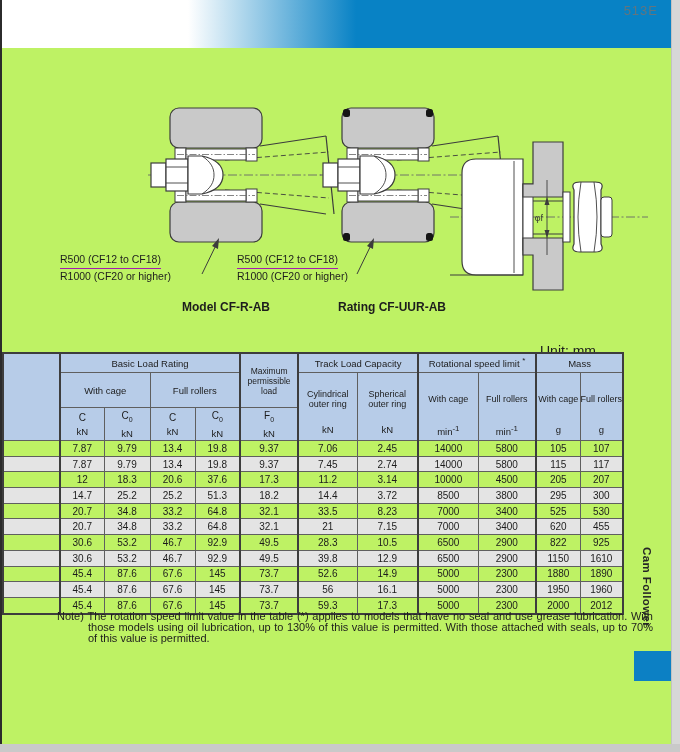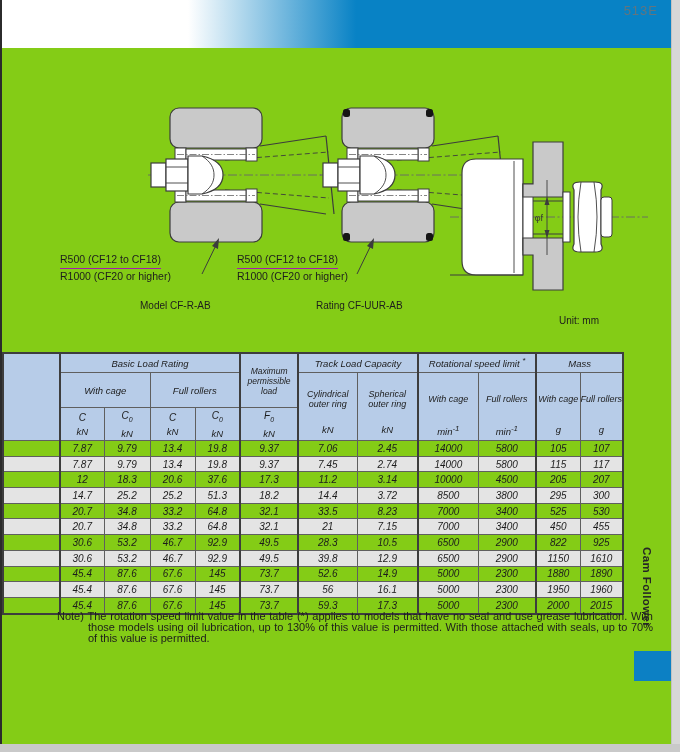--- a/index.html
+++ b/index.html
@@ -1,39 +1,39 @@
 <!DOCTYPE html>
 <html><head>
 <meta charset="utf-8">
 <style>
   html,body { margin:0; padding:0; background:#fff; }
   #page {
     position:relative; width:680px; height:752px; overflow:hidden;
-    background:#84cc16; font-family:"Liberation Sans","DejaVu Sans",sans-serif;
+    background:#bef264; font-family:"Liberation Sans","DejaVu Sans",sans-serif;
     color:#222;
   }
   .abs { position:absolute; }
 
   
   #banner { left:0; top:0; width:672px; height:48px;
     background:linear-gradient(90deg,#ffffff 0%,#ffffff 28%,#0882c5 53%,#0882c5 100%); }
   #page-code { right:14px; top:3px; font-size:13px; color:#62757f; letter-spacing:1px; }
   #left-edge { left:0; top:0; width:2px; height:752px; background:#2b2b2b; }
   #right-edge { left:671px; top:0; width:9px; height:752px; background:#d7d7d7; border-left:1px solid #c2c2c2; }
   #bottom-edge { left:0; top:744px; width:680px; height:8px; background:#c9c9c9; }
 
   
   .radius-label { font-size:10.5px; line-height:15.5px; color:#1d1d1d; }
   .radius-label .u { border-bottom:1px solid #a21caf; display:inline-block; }
-  .model-caption { font-size:10px; color:#1d1d1d; text-align:left; width:130px; }
-  #unit-label { left:540px; top:315px; width:78px; text-align:center; font-size:10px; color:#1d1d1d; }
+  .model-caption { font-size:12px; color:#1d1d1d; text-align:right; width:130px;font-weight:bold; }
+  #unit-label { left:540px; top:343px; width:78px; text-align:left; font-size:14px; color:#1d1d1d; }
 
   
   #spec-table { left:2px; top:352px; width:620px; border-collapse:collapse; table-layout:fixed;
-    border:2px solid #3d3d3d;font-style:italic; }
+    border:2px solid #3d3d3d; }
   #spec-table th, #spec-table td { border:1px solid #5f5f5f; padding:0; text-align:center;
     vertical-align:middle; font-weight:normal; color:#1c1c1c; overflow:hidden; }
   #spec-table th { background:#b7cce8; }
   #spec-table .sep { border-right-width:2px; border-right-color:#3d3d3d; }
   .rowA th { height:18px; font-size:9.5px; }
   .rowB th { height:34px; font-size:9.5px; }
   .rowC th { height:31px; }
   th.maxload { font-size:8.5px; line-height:10px; }
   th.two-unit { vertical-align:top; }
   .tu-wrap { display:flex; flex-direction:column; height:65px; }
@@ -326,21 +326,21 @@
           <td class="sep"></td>
           <td>20.7</td>
           <td>34.8</td>
           <td>33.2</td>
           <td class="sep">64.8</td>
           <td class="sep">32.1</td>
           <td>21</td>
           <td class="sep">7.15</td>
           <td>7000</td>
           <td class="sep">3400</td>
-          <td>450</td>
+          <td>620</td>
           <td>455</td>
         </tr>
         <tr>
           <td class="sep"></td>
           <td>30.6</td>
           <td>53.2</td>
           <td>46.7</td>
           <td class="sep">92.9</td>
           <td class="sep">49.5</td>
           <td>28.3</td>
@@ -397,21 +397,21 @@
           <td>45.4</td>
           <td>87.6</td>
           <td>67.6</td>
           <td class="sep">145</td>
           <td class="sep">73.7</td>
           <td>59.3</td>
           <td class="sep">17.3</td>
           <td>5000</td>
           <td class="sep">2300</td>
           <td>2000</td>
-          <td>2015</td>
+          <td>2012</td>
         </tr>
       </tbody>
   </table>
 
   <p id="note" class="abs"><span>Note)</span> <span>The rotation speed limit value in the table (*) applies to models that have no seal and use grease lubrication. With those models using oil lubrication, up to 130% of this value is permitted. With those attached with seals, up to 70% of this value is permitted.</span></p>
 
   <div id="side-tab-text" class="abs">Cam Follower</div>
   <div id="side-tab-block" class="abs"></div>
 
   <div id="left-edge" class="abs"></div>

